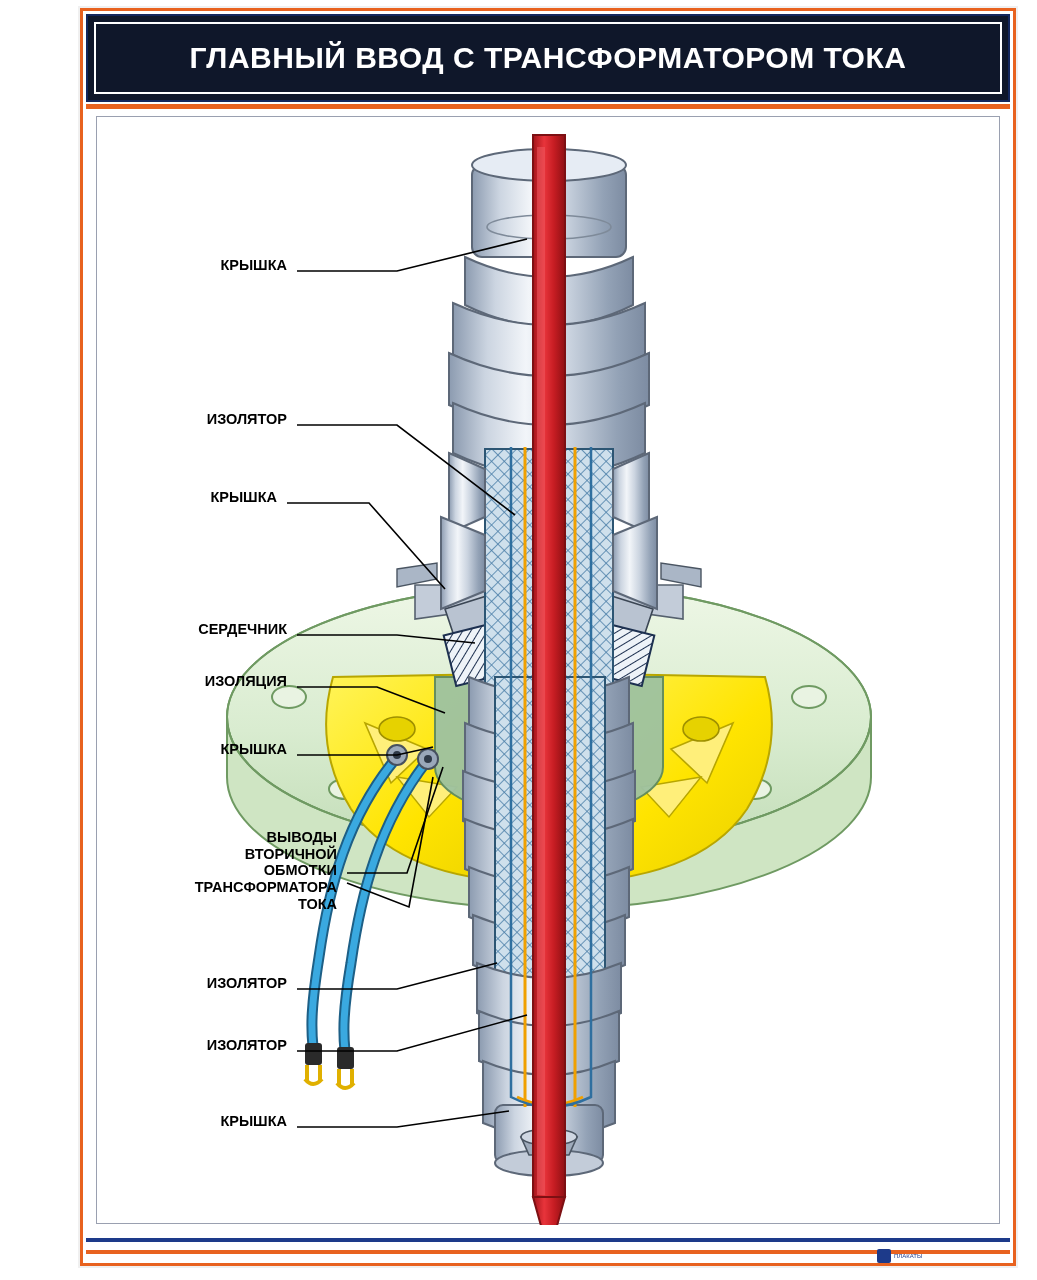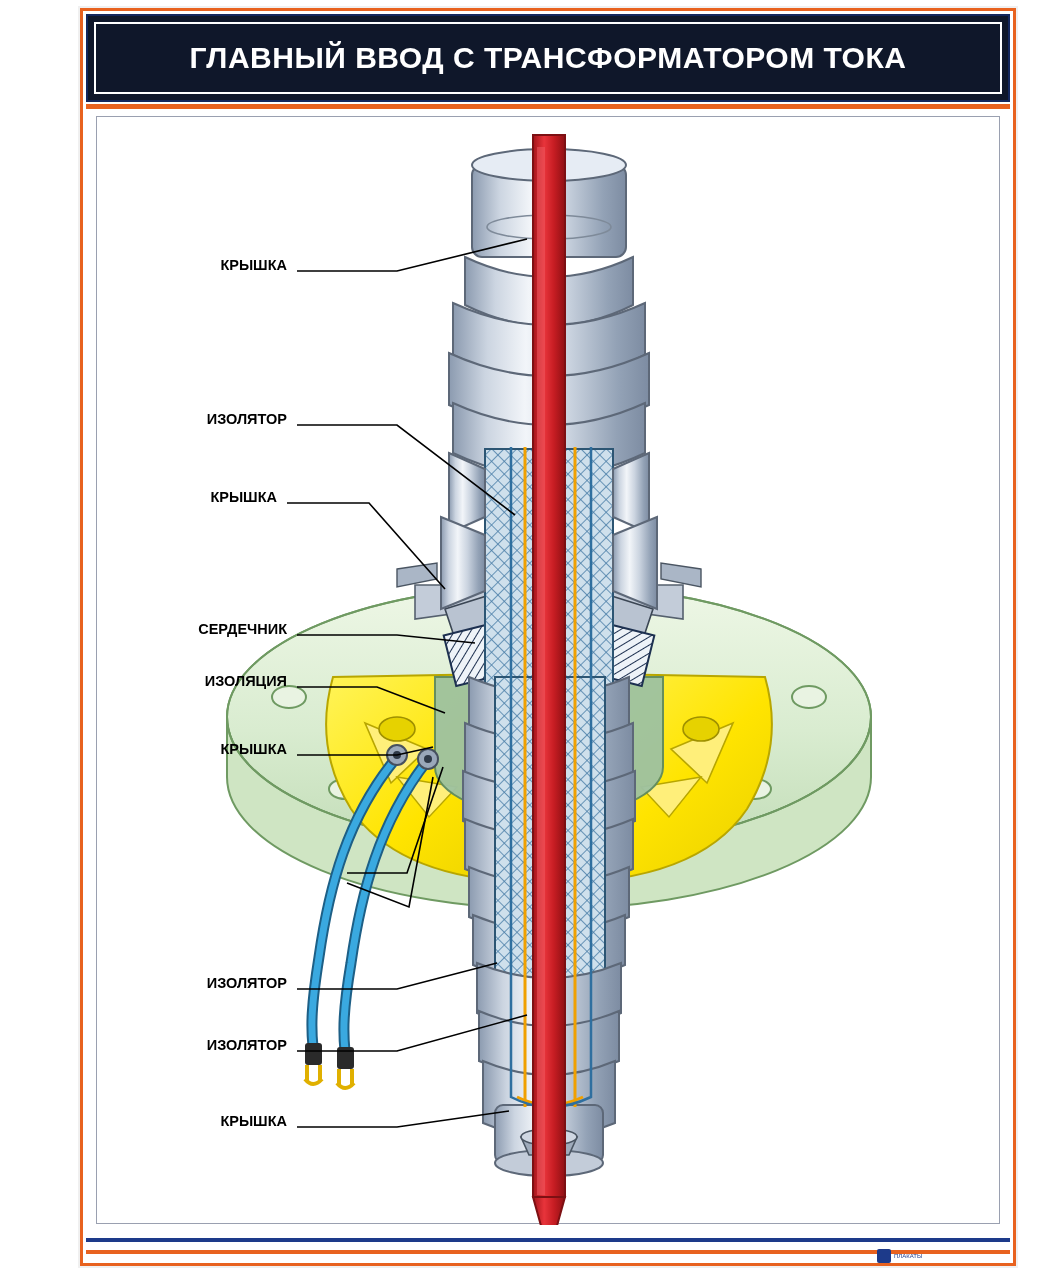--- a/index.html
+++ b/index.html
@@ -222,20 +222,25 @@
         <path d="M200 1010 L 300 1010 L 412 994"></path>
       </g>
     </svg>
 
     <div class="lbl" style="left:10px;top:140px;width:180px;">КРЫШКА</div>
     <div class="lbl" style="left:10px;top:294px;width:180px;">ИЗОЛЯТОР</div>
     <div class="lbl" style="left:10px;top:372px;width:170px;">КРЫШКА</div>
     <div class="lbl" style="left:10px;top:504px;width:180px;">СЕРДЕЧНИК</div>
     <div class="lbl" style="left:10px;top:556px;width:180px;">ИЗОЛЯЦИЯ</div>
     <div class="lbl" style="left:10px;top:624px;width:180px;">КРЫШКА</div>
+    <div class="lbl" style="left:10px;top:712px;width:230px;">ВЫВОДЫ
+ВТОРИЧНОЙ
+ОБМОТКИ
+ТРАНСФОРМАТОРА
+ТОКА</div>
     <div class="lbl" style="left:10px;top:858px;width:180px;">ИЗОЛЯТОР</div>
     <div class="lbl" style="left:10px;top:920px;width:180px;">ИЗОЛЯТОР</div>
     <div class="lbl" style="left:10px;top:996px;width:180px;">КРЫШКА</div>
 
   </div>
 
   <div class="bottom-line"></div>
   <div class="bottom-line2"></div>
   <div class="logo">
     <div class="mark"></div>

